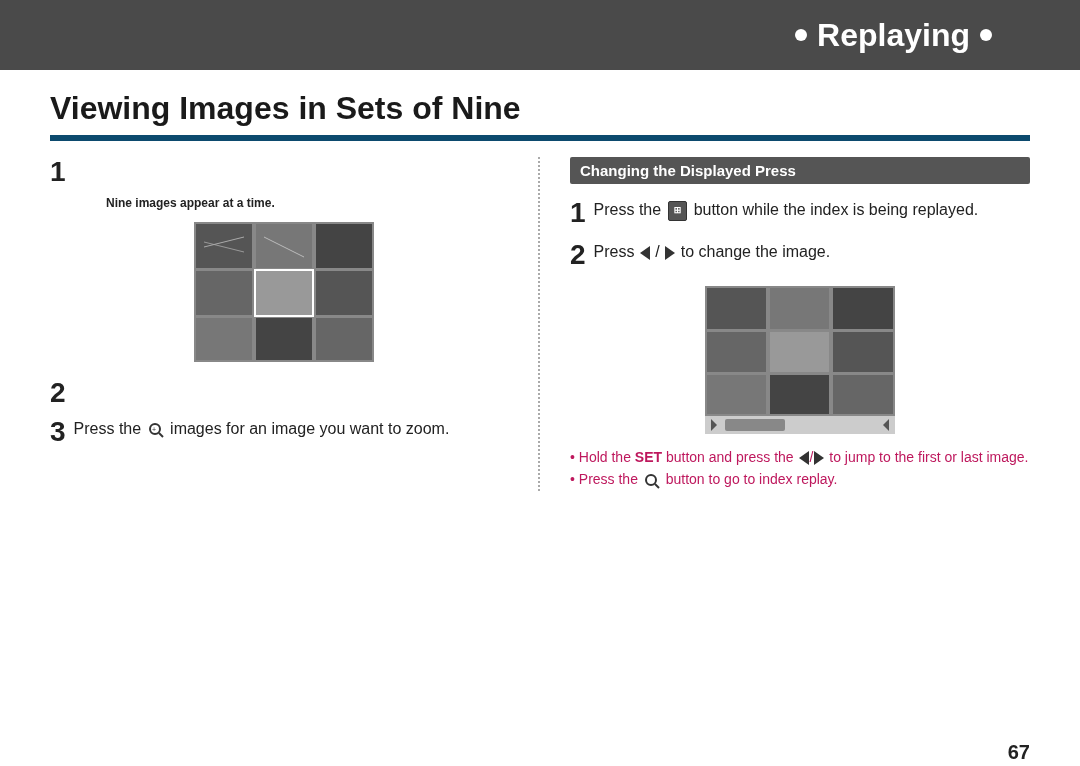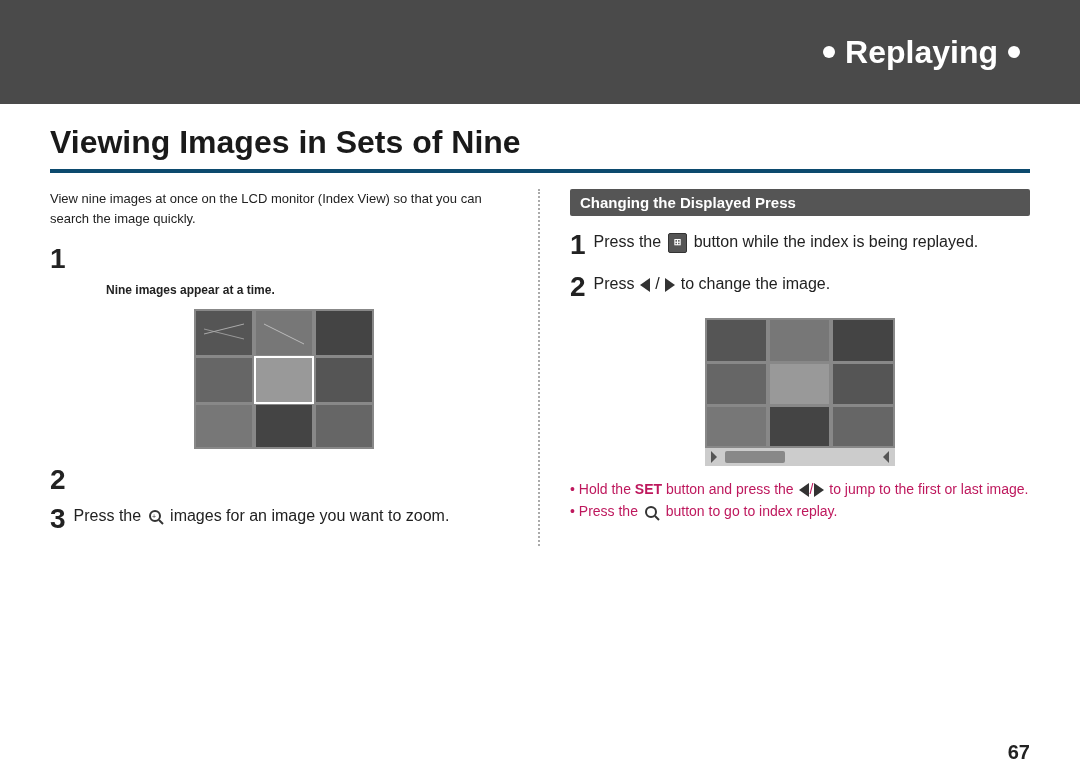--- a/index.html
+++ b/index.html
@@ -9,25 +9,25 @@
       background: #ffffff;
       font-family: Arial, Helvetica, sans-serif;
       position: relative;
       overflow: hidden;
     }
 
     
     .header-bar {
       background: #4a4a4a;
       width: 100%;
-      height: 104px;
+      height: 70px;
       display: flex;
       align-items: center;
       justify-content: flex-end;
-      padding-right: 60px;
+      padding-right: 88px;
     }
     .replaying-text {
       color: #ffffff;
       font-size: 32px;
       font-weight: bold;
       display: flex;
       align-items: center;
       gap: 10px;
     }
     .dot {
@@ -41,21 +41,21 @@
     
     .main-content {
       padding: 20px 50px 20px 50px;
     }
 
     .page-title {
       font-size: 32px;
       font-weight: bold;
       color: #1a1a1a;
       margin-bottom: 16px;
-      border-bottom: 4px solid #0c4a6e;
+      border-bottom: 6px solid #0c4a6e;
       padding-bottom: 8px;
     }
 
     .two-col {
       display: flex;
       gap: 0;
       margin-top: 10px;
     }
 
     .left-col {
@@ -224,21 +224,20 @@
     <span class="dot"></span>
   </div>
 </div>
 
 <div class="main-content">
   <h1 class="page-title">Viewing Images in Sets of Nine</h1>
 
   <div class="two-col">
 
     <div class="left-col">
-      <p class="intro-text">View nine images at once on the LCD monitor (Index View) so that you can search the image quickly.</p>
 
       <div class="step-row">
         <span class="step-number">1</span>
       </div>
       <div class="step-sub">Nine images appear at a time.</div>
 
       <div class="grid-image">
         <svg viewBox="0 0 180 140" xmlns="http://www.w3.org/2000/svg">
           <rect x="0" y="0" width="180" height="140" fill="#888"></rect>
 

